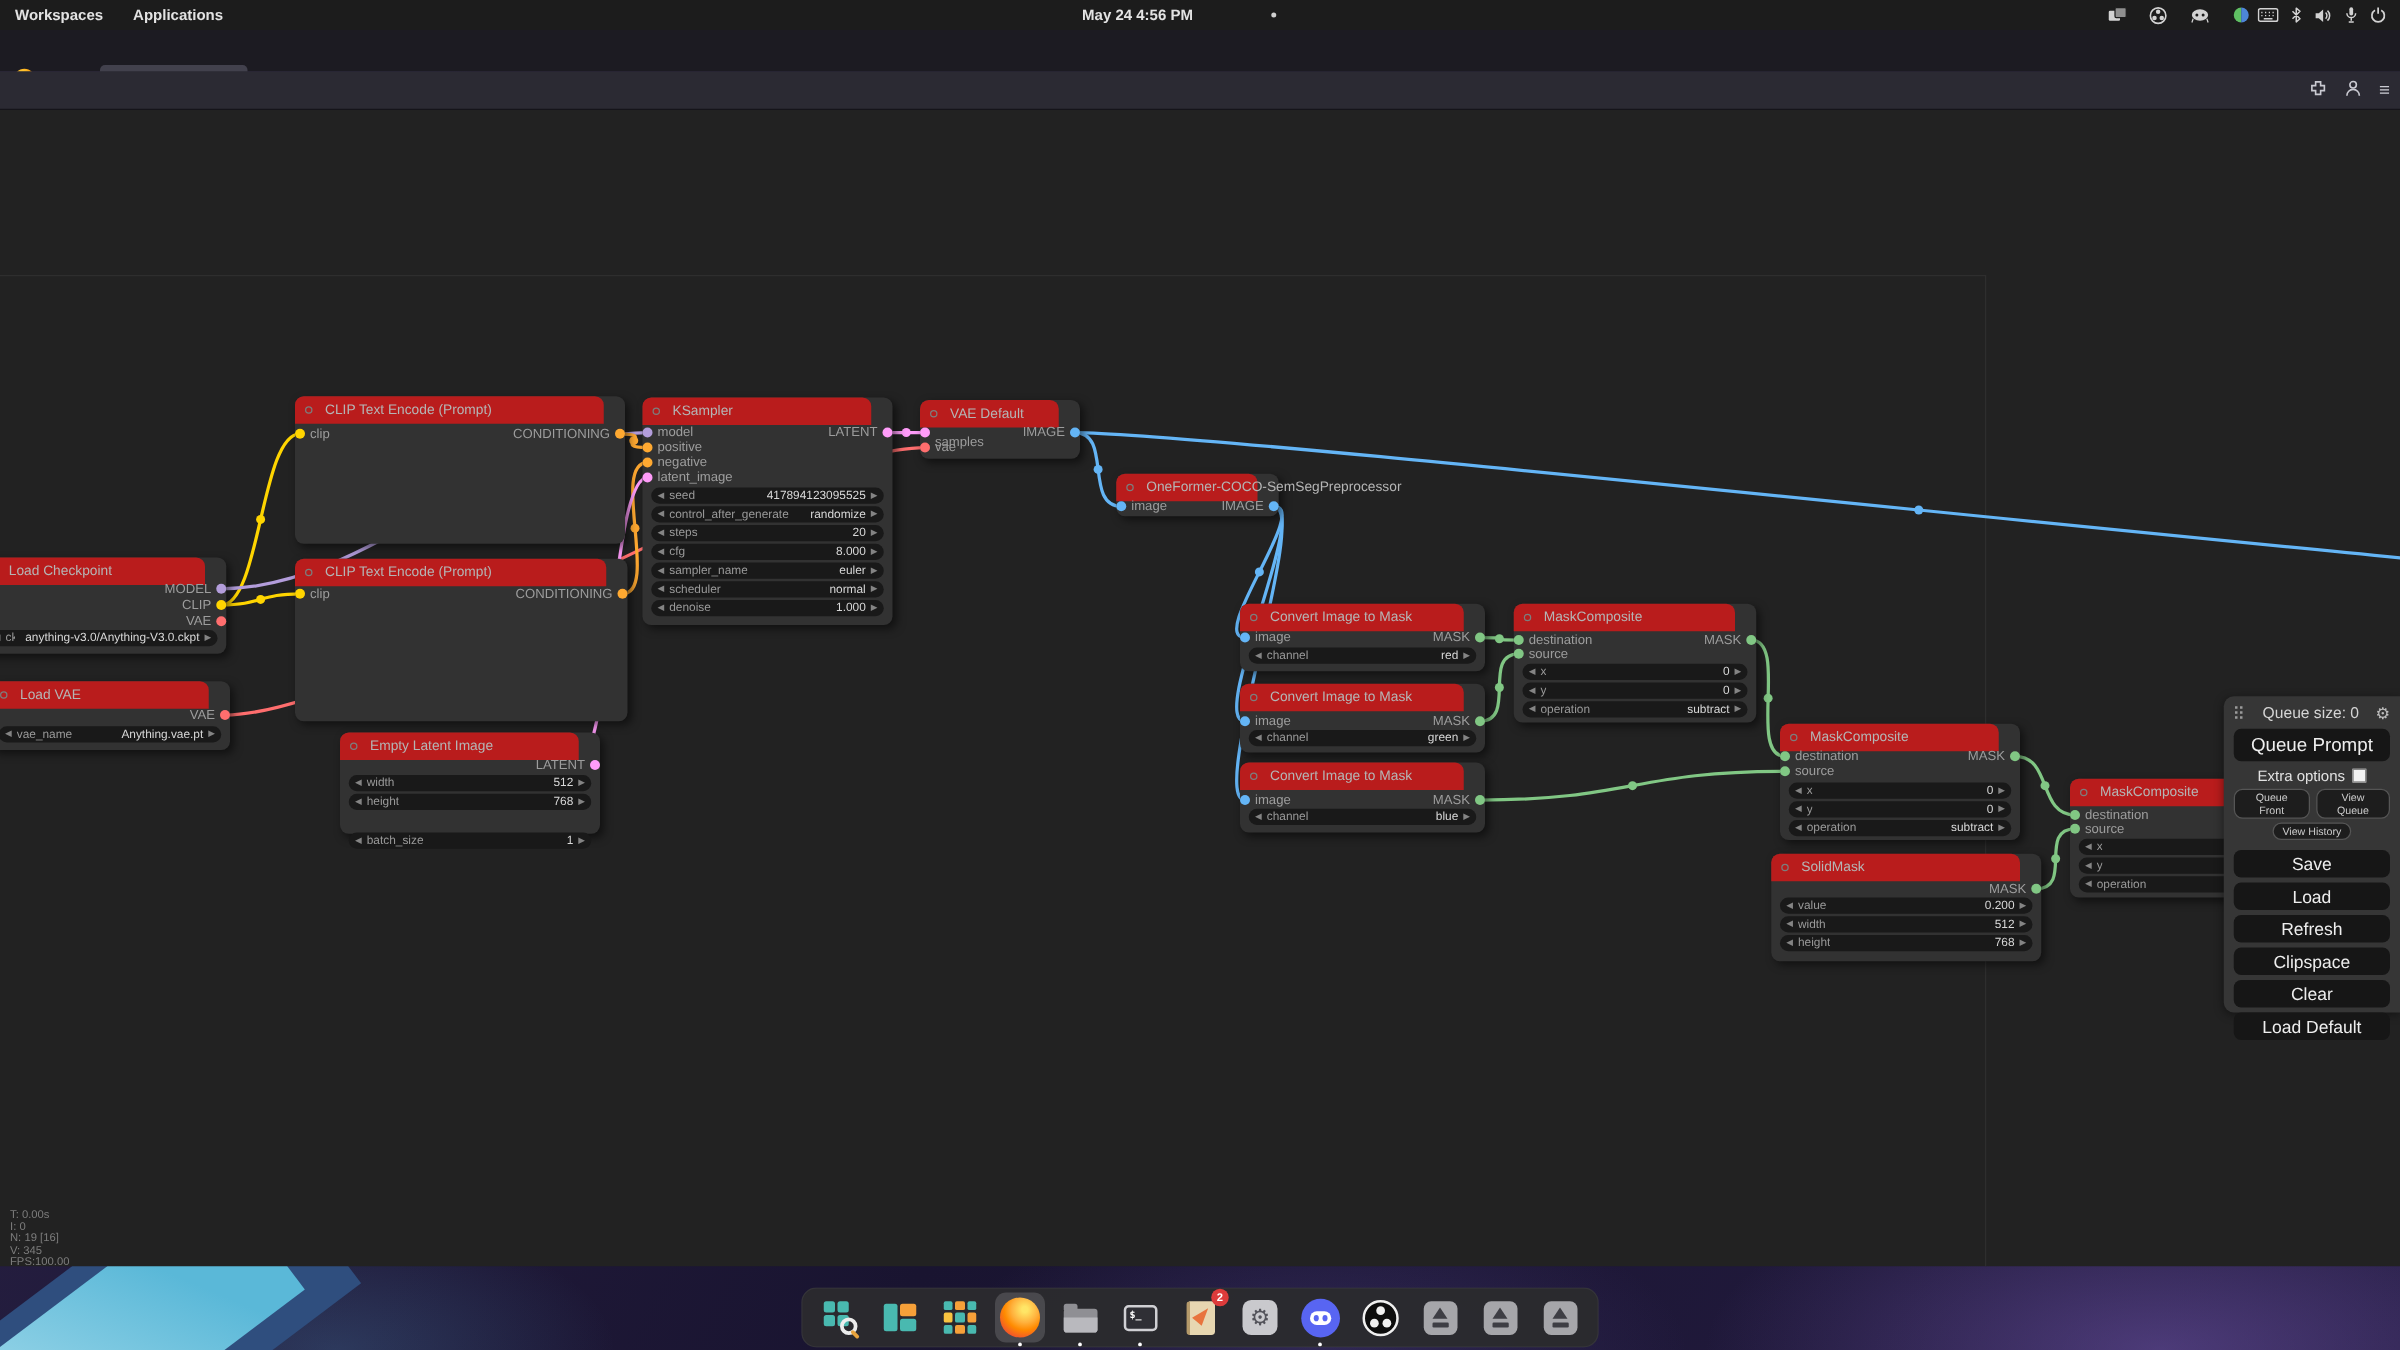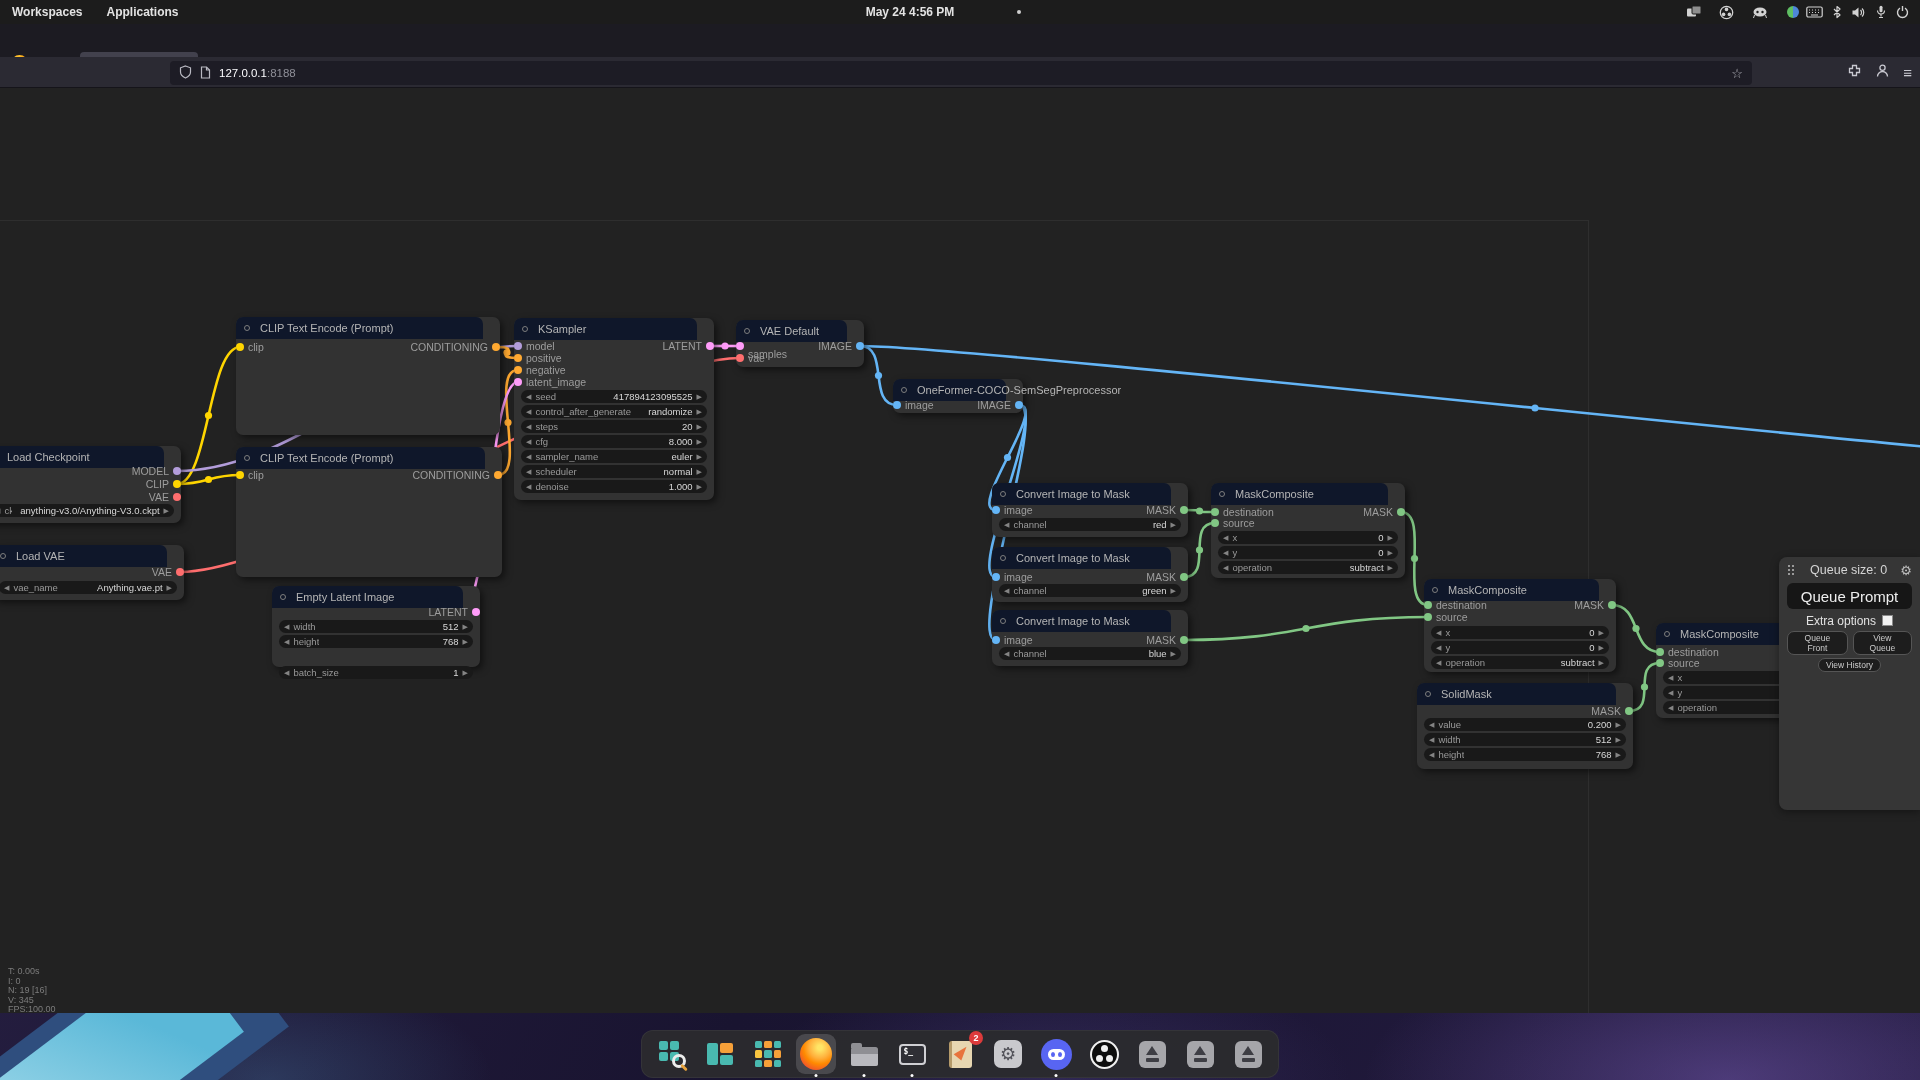--- a/index.html
+++ b/index.html
@@ -55,21 +55,21 @@
   .nav-right{position:absolute;right:8px;top:57px;height:31px;display:flex;align-items:center;gap:13px;z-index:41;color:#c9c9d1}
   .nr-menu{font-size:15px}
 
   
   .canvas{position:absolute;top:88px;left:0;width:1920px;height:925px;background:#222;overflow:hidden;z-index:10}
   #graph-layer{position:absolute;left:0;top:-88px;width:1920px;height:1013px}
   #wires{position:absolute;left:0;top:0;z-index:1}
   .gline{position:absolute;background:#2e2e2e;z-index:0}
 
   .gnode{position:absolute;background:#323232;border-radius:7px;box-shadow:3px 3px 7px rgba(0,0,0,.5);z-index:2}
-  .ntitle{position:absolute;left:0;top:0;right:17px;height:22px;background:#0f172a;border-radius:7px 7px 0 0;overflow:visible;white-space:nowrap}
+  .ntitle{position:absolute;left:0;top:0;right:17px;height:22px;background:#b91c1c;border-radius:7px 7px 0 0;overflow:visible;white-space:nowrap}
   .nttext{position:absolute;left:24px;top:0;color:#b5b5b5;font-size:11px;line-height:22px;white-space:nowrap}
   .ndot{position:absolute;left:8px;top:8px;width:6px;height:6px;border-radius:50%;border:1.5px solid #7d7d7d}
   .pdot{position:absolute;width:8px;height:8px;border-radius:50%;z-index:3}
   .plab{position:absolute;font-size:10.5px;color:#9d9d9d;line-height:12px;white-space:nowrap}
   .lin{left:12px}
   .lout{right:12px}
   .wrow{position:absolute;left:7px;right:7px;height:13px;background:#191919;border-radius:7px;display:flex;align-items:center;font-size:9.5px;color:#9a9a9a;padding:0 5px;overflow:hidden}
   .warr{font-size:7px;color:#848484;line-height:13px}
   .wlab{margin:0 4px;flex:0 1 auto;overflow:hidden;white-space:nowrap}
   .wsp{flex:1 0 4px}
@@ -208,20 +208,28 @@
           <span>Extra options</span>
           <span class="cp-check"></span>
         </div>
         <div class="cp-minirow">
           <button class="cp-mini">Queue Front</button>
           <button class="cp-mini">View Queue</button>
         </div>
         <div class="cp-minirow">
           <button class="cp-mini">View History</button>
         </div>
+        <div class="cp-actions">
+          <button class="cp-btn">Save</button>
+          <button class="cp-btn">Load</button>
+          <button class="cp-btn">Refresh</button>
+          <button class="cp-btn">Clipspace</button>
+          <button class="cp-btn">Clear</button>
+          <button class="cp-btn">Load Default</button>
+        </div>
       </div>
     <div class="gnode" style="left: -17px; top: 446px; width: 198px; height: 77px;">
           <div class="ntitle">
             <span class="nttext">Load Checkpoint</span>
           </div>
           <span class="pdot" style="right: 0px; top: 21px; background: rgb(179, 157, 219);"></span>
           <span class="plab lout" style="top: 19px;">MODEL</span>
           <span class="pdot" style="right: 0px; top: 34px; background: rgb(255, 213, 0);"></span>
           <span class="plab lout" style="top: 32px;">CLIP</span>
           <span class="pdot" style="right: 0px; top: 47px; background: rgb(255, 110, 110);"></span>
@@ -579,32 +587,20 @@
       <span class="wb-min">—</span>
       <span class="wb-max"></span>
       <span class="wb-close"></span>
     </div>
   </div>
 
   <div class="navbar"></div>
   <span class="nav-btn" style="left:8px">←</span>
   <span class="nav-btn nav-fwd" style="left:36px">→</span>
   <span class="nav-btn" style="left:64px;font-size:13px">↻</span>
-  <div class="urlbar">
-    <span><svg width="13" height="14" viewBox="0 0 13 14">
-          <path d="M6.5 1 L11.5 2.8 V7 c0 3-2.2 4.8-5 6 C3.7 11.8 1.5 10 1.5 7 V2.8 Z" fill="none" stroke="#b9b9c2" stroke-width="1.2"></path>
-        </svg></span>
-    <span><svg width="11" height="13" viewBox="0 0 11 13">
-          <path d="M1.5 1 h5 l3 3 v8 h-8 Z" fill="none" stroke="#b9b9c2" stroke-width="1.2"></path>
-          <path d="M6.5 1 v3 h3" fill="none" stroke="#b9b9c2" stroke-width="1.2"></path>
-        </svg></span>
-    <span><span class="url-host">127.0.0.1</span><span class="url-port">:8188</span></span>
-    <span class="url-sp"></span>
-    <span class="url-star">☆</span>
-  </div>
   <div class="nav-right">
     <span><svg width="15" height="15" viewBox="0 0 15 15">
           <path d="M5.5 2.5 h4 v3 h3 v4 h-3 v3 h-4 v-3 h-3 v-4 h3 Z" fill="none" stroke="#c9c9d1" stroke-width="1.3"></path>
         </svg></span>
     <span><svg width="15" height="15" viewBox="0 0 15 15">
           <circle cx="7.5" cy="4.8" r="2.6" fill="none" stroke="#c9c9d1" stroke-width="1.3"></circle>
           <path d="M2.5 13.5 a5 5 0 0 1 10 0" fill="none" stroke="#c9c9d1" stroke-width="1.3"></path>
         </svg></span>
     <span class="nr-menu">≡</span>
   </div>

